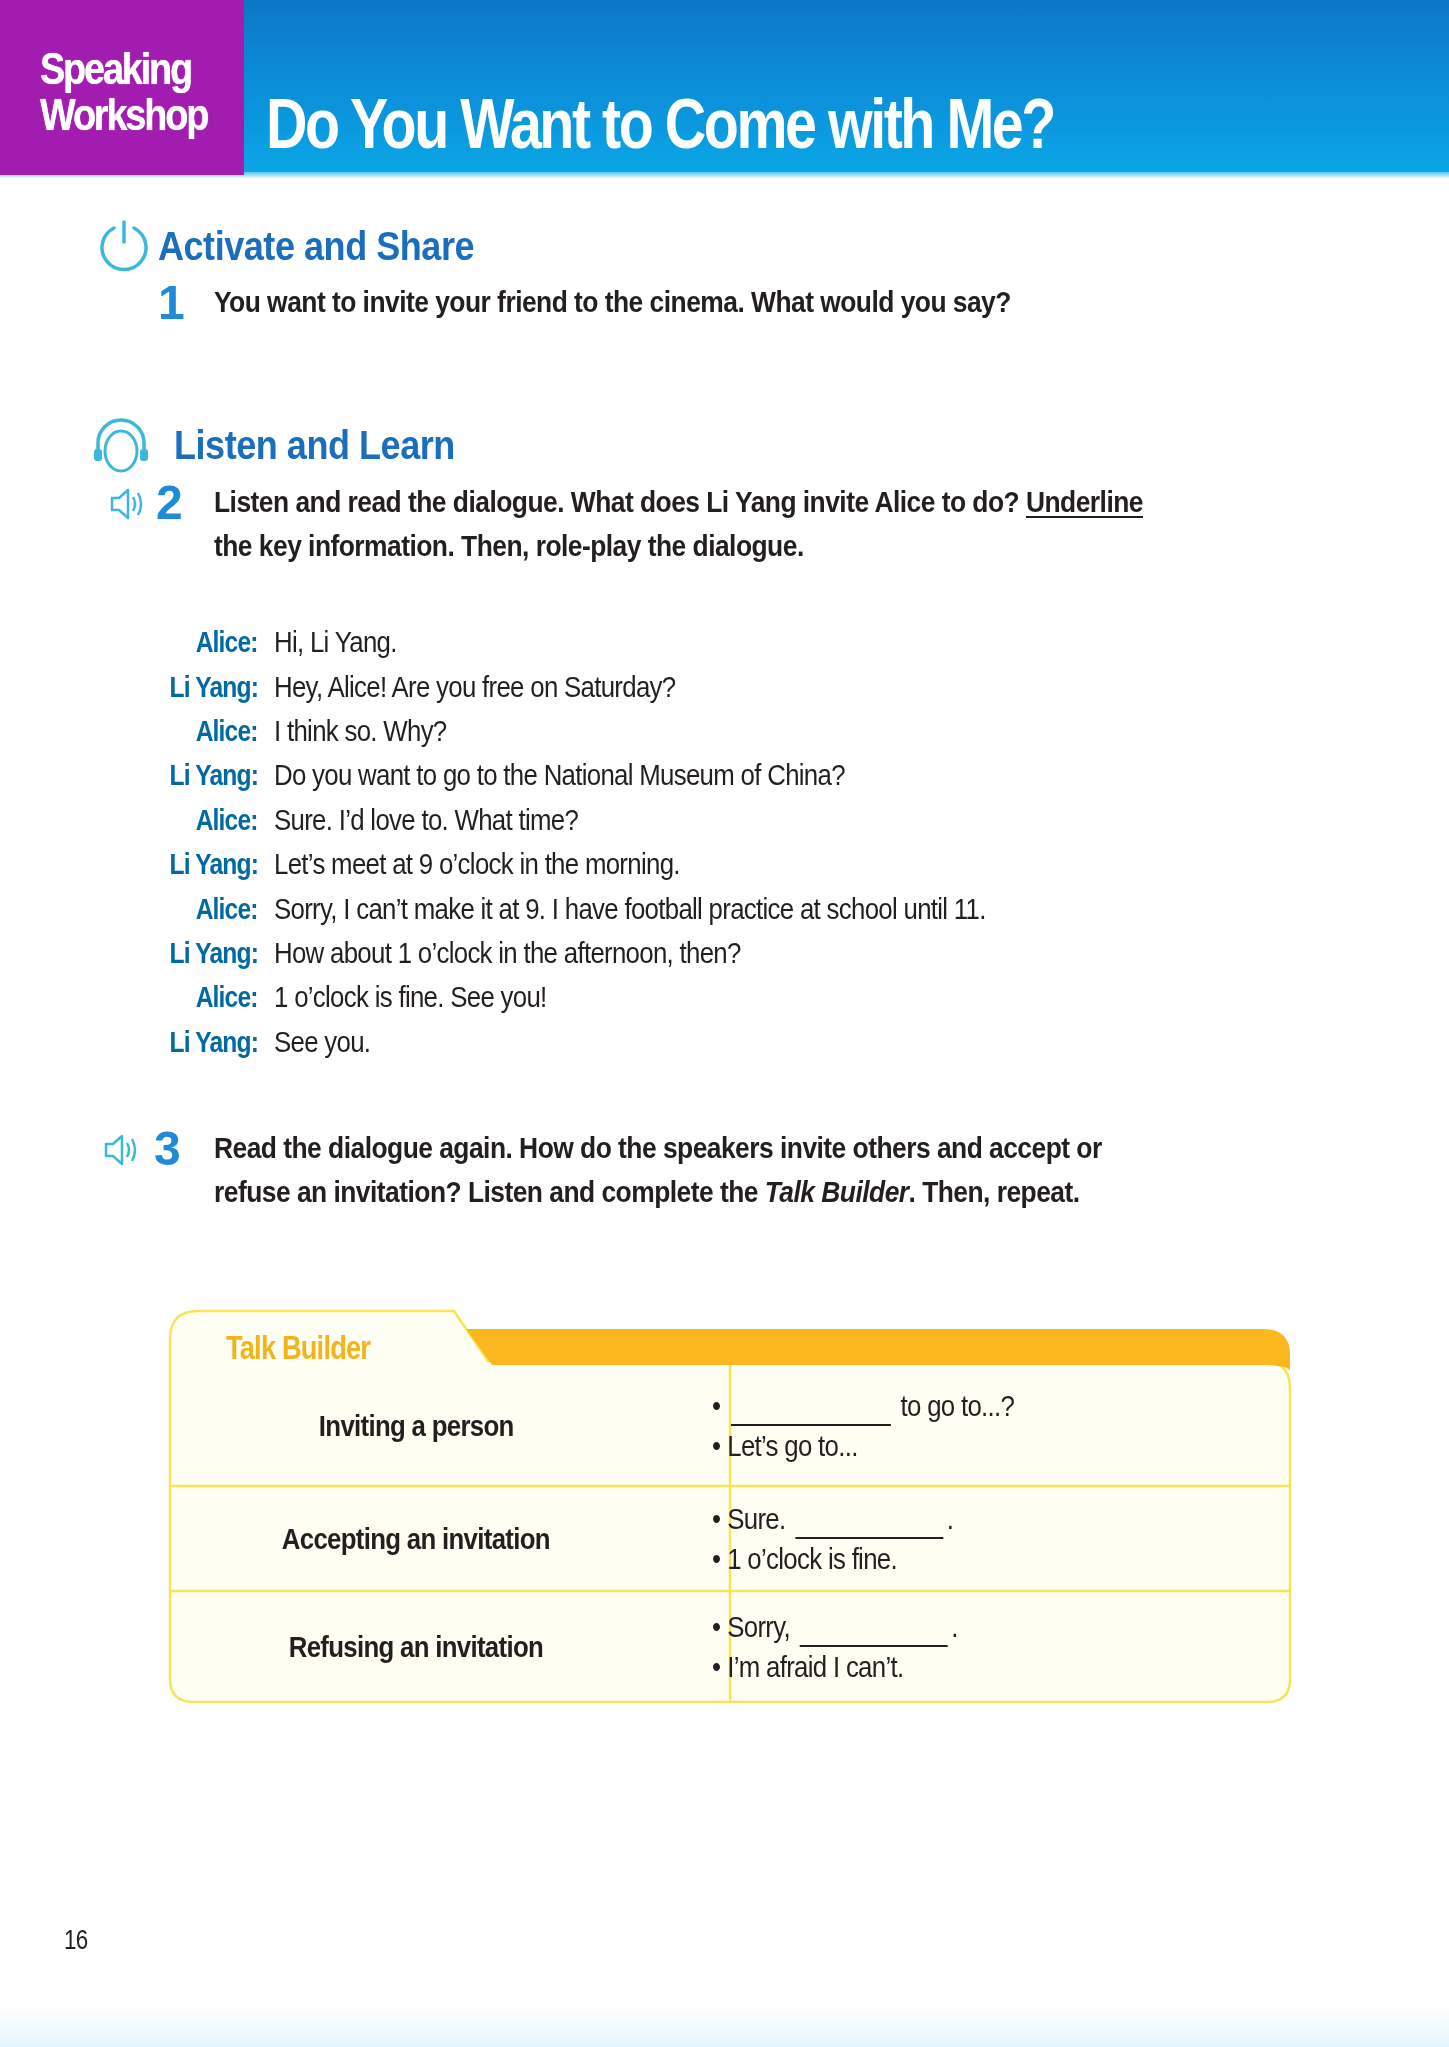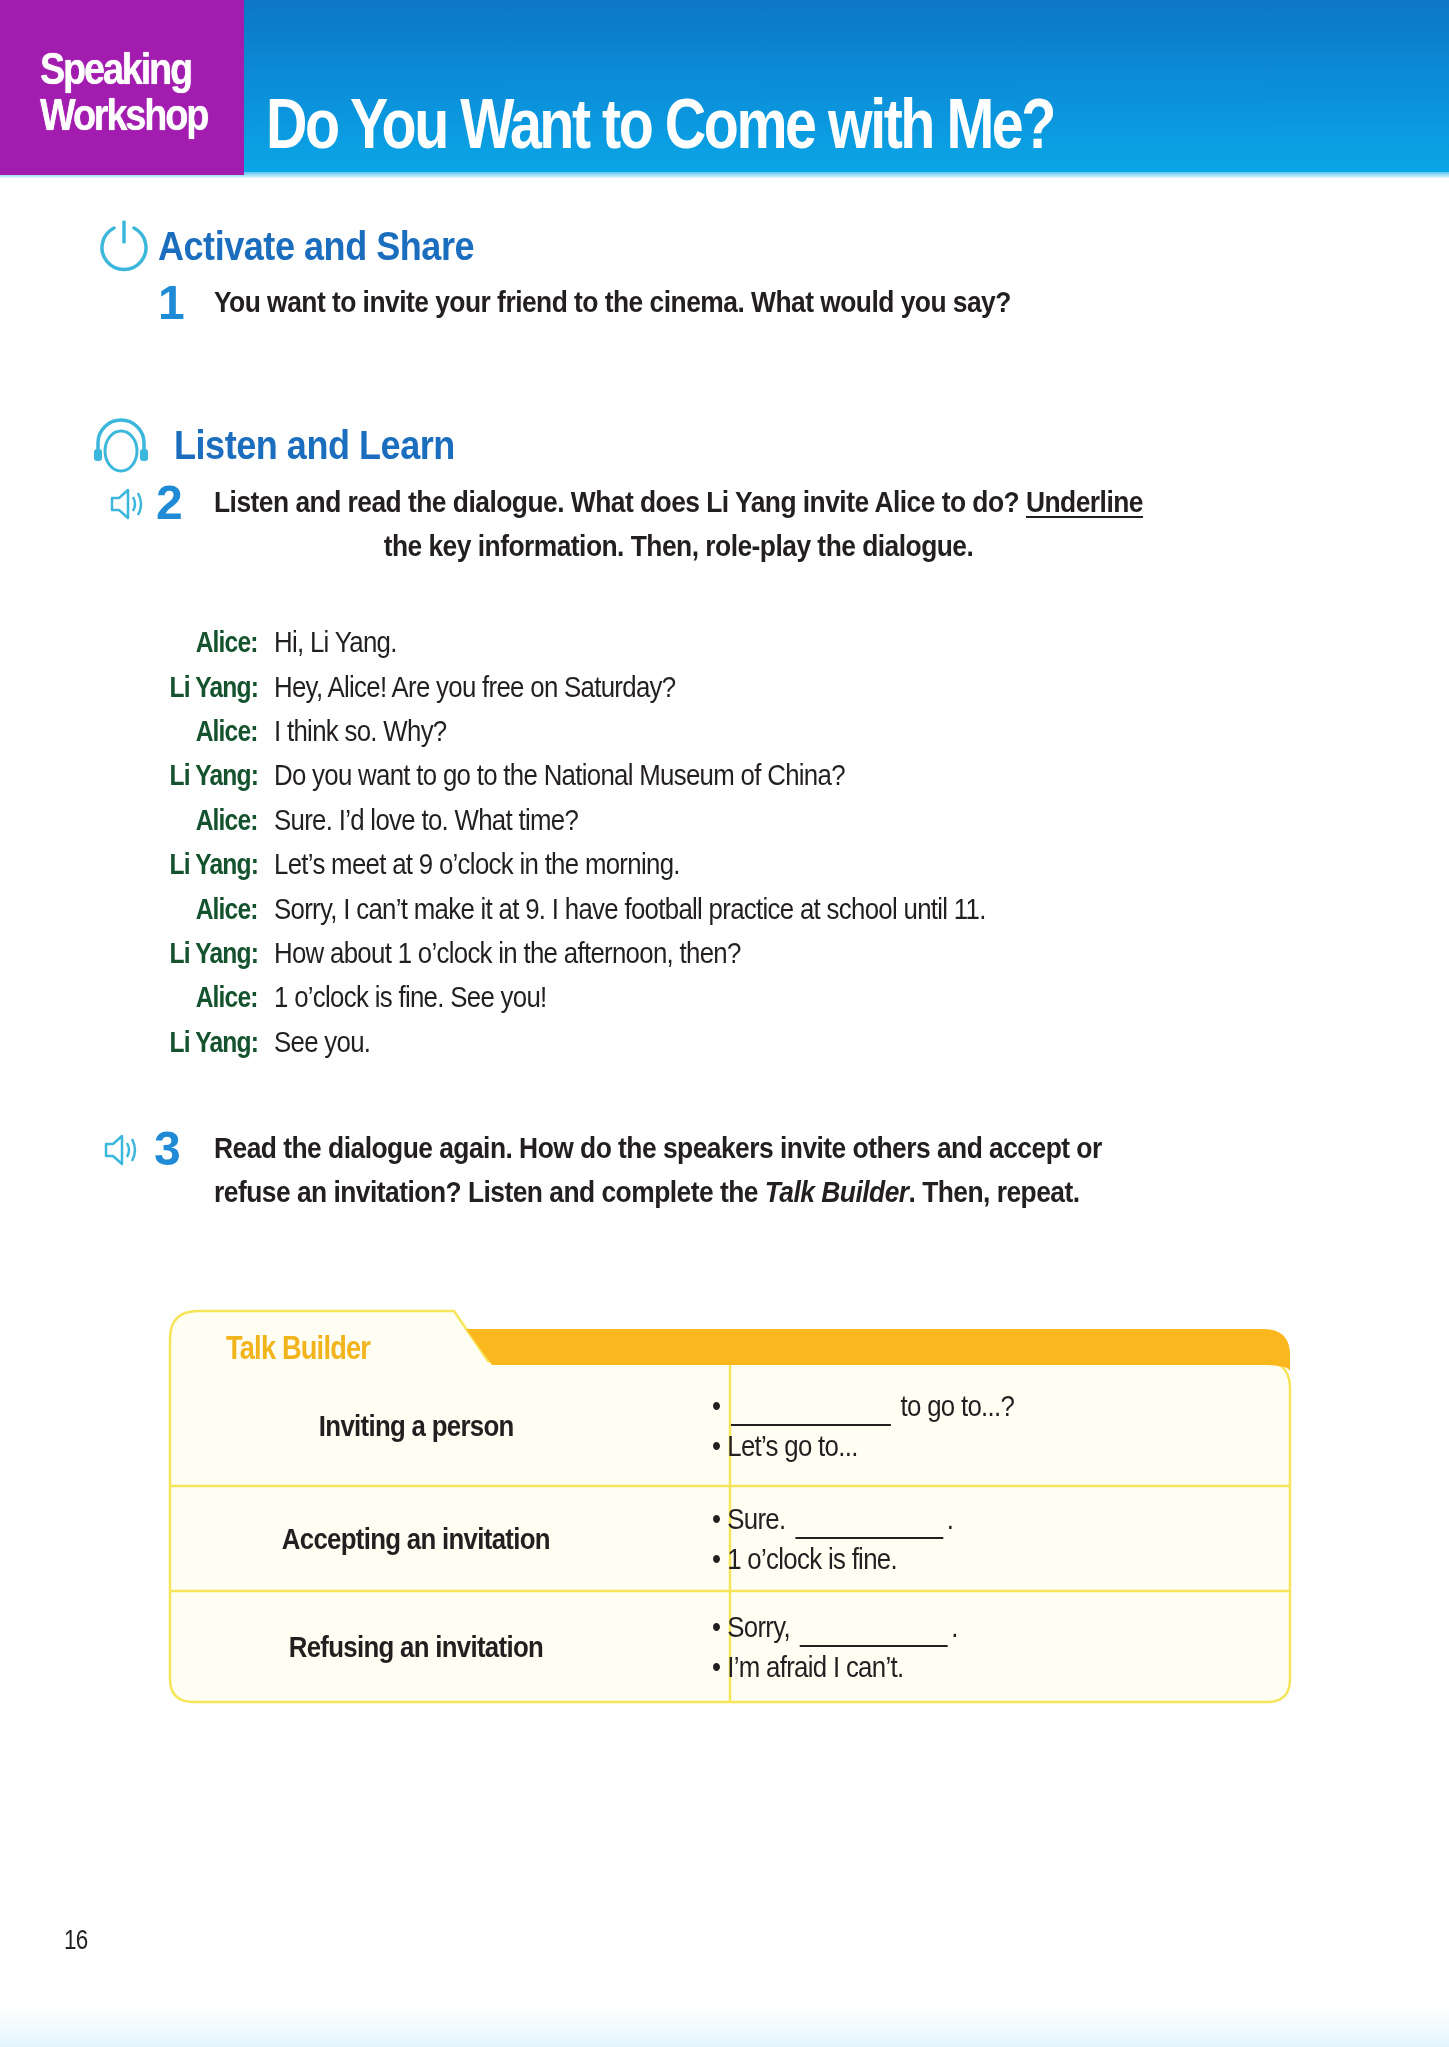--- a/index.html
+++ b/index.html
@@ -57,21 +57,21 @@
   .task-text .ul { text-decoration: underline; text-decoration-thickness: 2px; text-underline-offset: 4px; }
   .task-text i { font-style: italic; }
   .audio-icon { width: 44px; height: 40px; margin-right: 4px; margin-top: 4px; }
 
   .dialogue {
     position: absolute; left: 140px; top: 620px;
   }
   .d-line { display: flex; height: 44.4px; align-items: center; }
   .speaker {
     width: 118px; text-align: right; font-weight: bold; font-size: 30px;
-    color: #14532d; letter-spacing: -1px; white-space: nowrap;
+    color: #0369a1; letter-spacing: -1px; white-space: nowrap;
   }
   .speaker span { display: inline-block; transform: scaleX(0.82); transform-origin: right center; }
   .utter {
     margin-left: 16px; font-size: 30px; color: #231f20; letter-spacing: -0.8px;
     white-space: nowrap; transform: scaleX(0.86); transform-origin: left center;
   }
 
   .talk-builder {
     position: absolute; left: 168px; top: 1309px; width: 1125px; height: 395px;
   }
@@ -144,21 +144,21 @@
   <div class="section-title">Listen and Learn</div>
 </div>
 
 <div class="task" style="left:108px; top:480px;">
   <svg class="audio-icon" viewBox="0 0 44 40">
     <path d="M4 14 H11 L20 6 V34 L11 26 H4 Z" fill="none" stroke="#3cb7dc" stroke-width="2.5" stroke-linejoin="round"></path>
     <path d="M25 13 Q29 20 25 27" fill="none" stroke="#3cb7dc" stroke-width="2.5"></path>
     <path d="M30 9 Q36 20 30 31" fill="none" stroke="#3cb7dc" stroke-width="2.5"></path>
   </svg>
   <div class="task-num">2</div>
-  <div style="margin-left:18px;text-align:center;">
+  <div style="margin-left:18px;">
     <div class="task-text"><span>Listen and read the dialogue. What does Li Yang invite Alice to do? </span><span class="ul">Underline</span></div>
     <div class="task-text">the key information. Then, role-play the dialogue.</div>
   </div>
 </div>
 
 <div class="dialogue" id="dialogue">
     <div class="d-line">
       <div class="speaker"><span>Alice:</span></div>
       <div class="utter">Hi, Li Yang.</div>
     </div>

